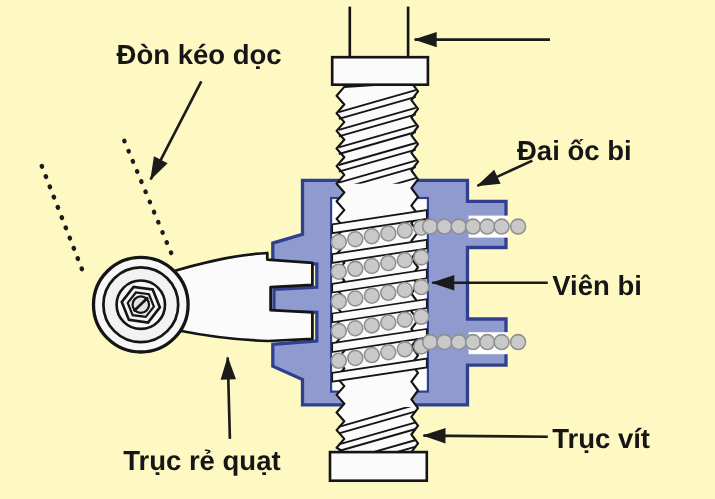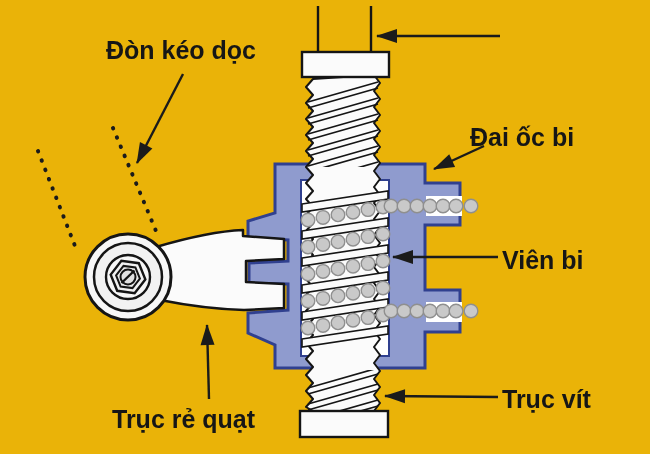--- a/index.html
+++ b/index.html
@@ -1,19 +1,19 @@
 <!DOCTYPE html>
 <html><head>
 <meta charset="utf-8">
 <style>
   html,body{margin:0;padding:0;background:#ffffff;}
   .stage{
     position:relative;
     width:650px;height:454px;
-    background:#eab308;
+    background:#fef9c3;
     overflow:hidden;
     font-family:"Liberation Sans", sans-serif;
   }
   .stage svg{position:absolute;left:0;top:0;}
   .lbl{
     position:absolute;
     font:bold 25px/26px "Liberation Sans", sans-serif;
     color:#161616;
     white-space:nowrap;
     letter-spacing:0px;

